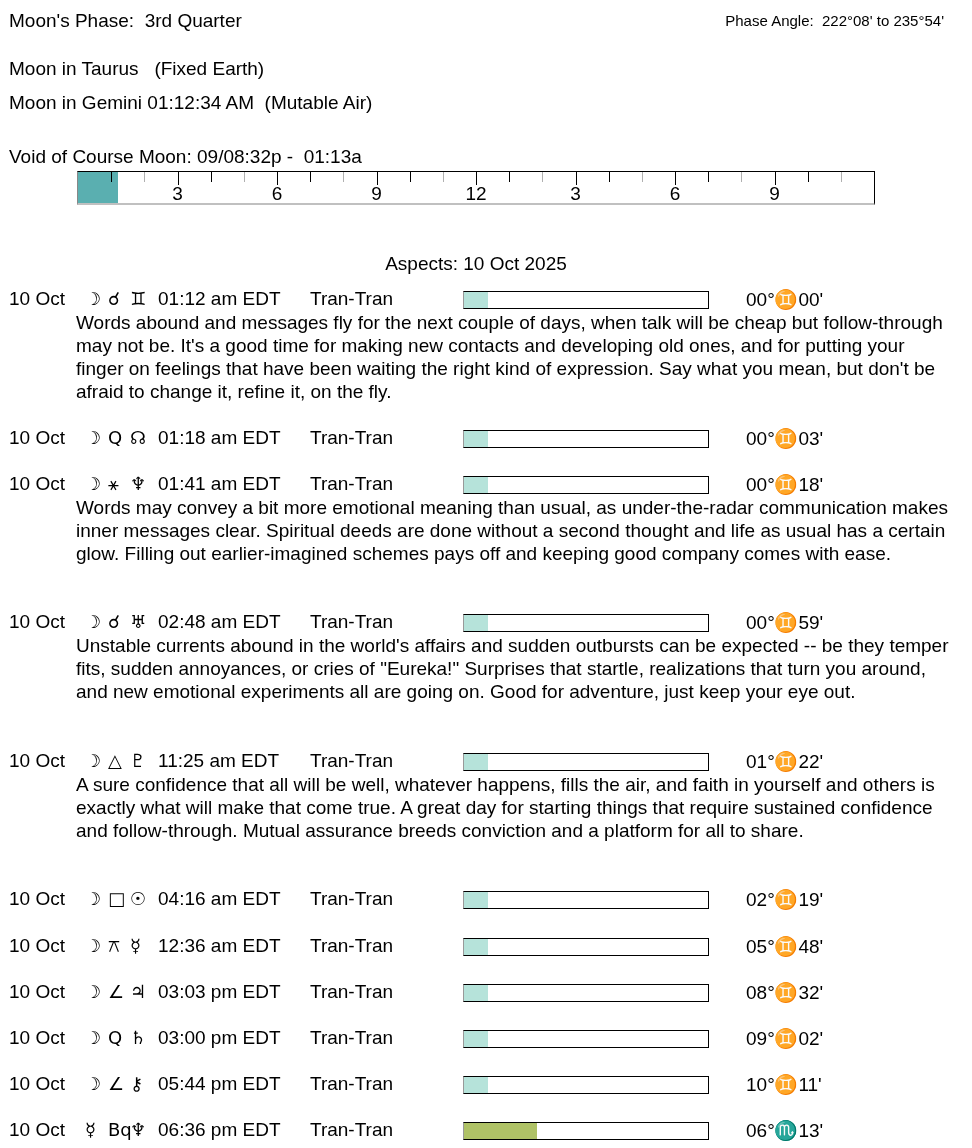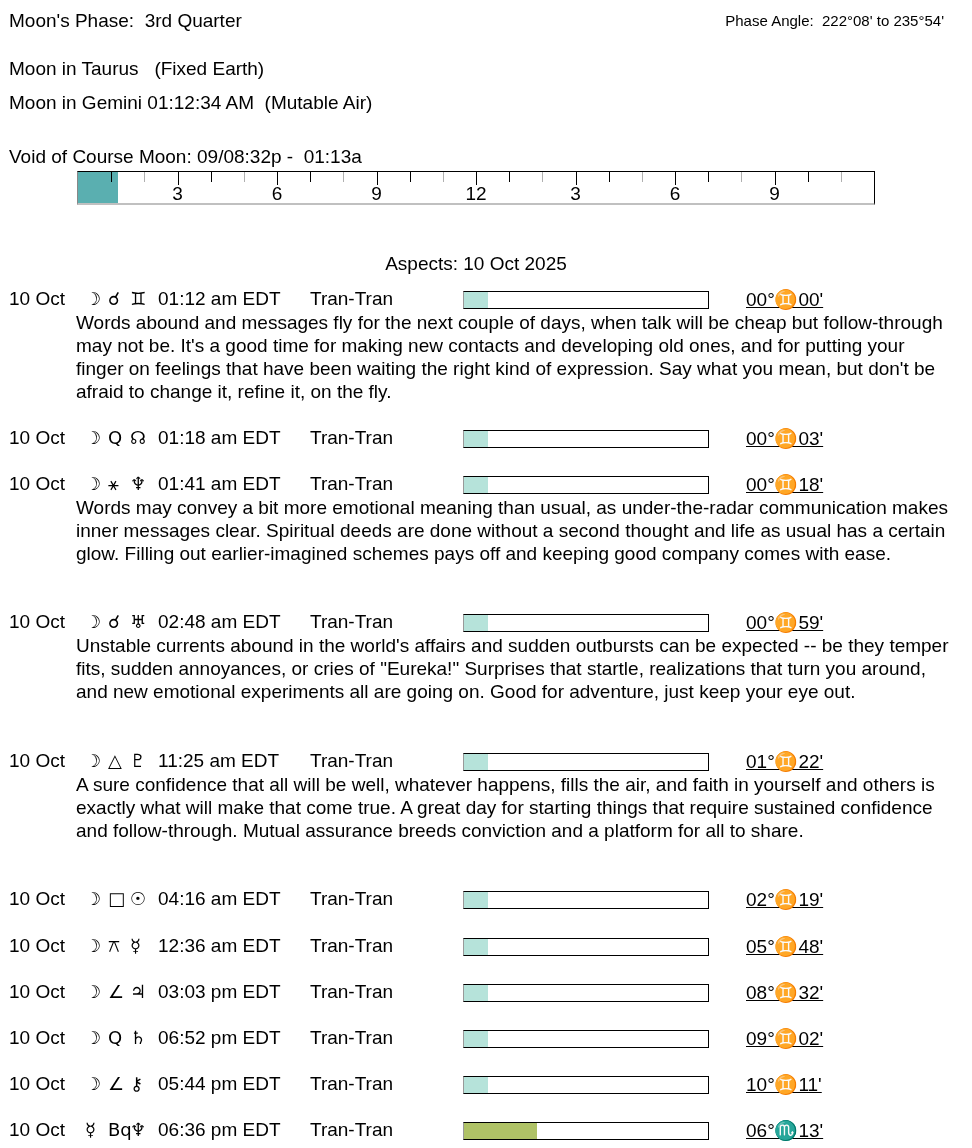--- a/index.html
+++ b/index.html
@@ -34,21 +34,21 @@
   .a-g3 { left: 130px; }
   .a-time { position: absolute; left: 158px; top: 0; }
   .a-type { position: absolute; left: 310px; top: 0; }
   .a-orb {
     position: absolute; left: 463px; top: 3px; width: 246px; height: 18px;
     border-top: 1px solid #000; border-right: 1px solid #000;
     border-bottom: 1px solid #000; border-left: 1px solid #999;
     box-sizing: border-box; background: #fff;
   }
   .a-orb-fill { position: absolute; left: 0; top: 0; bottom: 0; }
-  .a-pos { position: absolute; left: 746px; top: 0; font-size: 19px; text-decoration: underline; }
+  .a-pos { position: absolute; left: 746px; top: 0; font-size: 19px; }
   .a-desc { margin-left: 76px; width: 880px; font-size: 19px; line-height: 23px; }
 </style>
 </head>
 <body>
 
 <div class="line" style="top:10px">Moon's Phase:  3rd Quarter</div>
 <div id="phase-angle">Phase Angle:  222°08' to 235°54'</div>
 <div class="line" style="top:58px">Moon in Taurus   (Fixed Earth)</div>
 <div class="line" style="top:92px">Moon in Gemini 01:12:34 AM  (Mutable Air)</div>
 <div class="line" style="top:146px">Void of Course Moon: 09/08:32p -  01:13a</div>
@@ -112,21 +112,21 @@
     <div class="aspect" style="top: 888px;">
       <div class="row"><span class="a-date">10 Oct</span><span class="a-glyph a-g1">☽</span><span class="a-glyph a-g2">□</span><span class="a-glyph a-g3">☉</span><span class="a-time">04:16 am EDT</span><span class="a-type">Tran-Tran</span><span class="a-orb"><span class="a-orb-fill" style="width: 24.4px; background: rgb(182, 227, 218);"></span></span><span class="a-pos">02°♊19'</span></div>
     </div>
     <div class="aspect" style="top: 935px;">
       <div class="row"><span class="a-date">10 Oct</span><span class="a-glyph a-g1">☽</span><span class="a-glyph a-g2">⚻</span><span class="a-glyph a-g3">☿</span><span class="a-time">12:36 am EDT</span><span class="a-type">Tran-Tran</span><span class="a-orb"><span class="a-orb-fill" style="width: 24.4px; background: rgb(182, 227, 218);"></span></span><span class="a-pos">05°♊48'</span></div>
     </div>
     <div class="aspect" style="top: 981px;">
       <div class="row"><span class="a-date">10 Oct</span><span class="a-glyph a-g1">☽</span><span class="a-glyph a-g2">∠</span><span class="a-glyph a-g3">♃</span><span class="a-time">03:03 pm EDT</span><span class="a-type">Tran-Tran</span><span class="a-orb"><span class="a-orb-fill" style="width: 24.4px; background: rgb(182, 227, 218);"></span></span><span class="a-pos">08°♊32'</span></div>
     </div>
     <div class="aspect" style="top: 1027px;">
-      <div class="row"><span class="a-date">10 Oct</span><span class="a-glyph a-g1">☽</span><span class="a-glyph a-g2">Q</span><span class="a-glyph a-g3">♄</span><span class="a-time">06:52 pm EDT</span><span class="a-type">Tran-Tran</span><span class="a-orb"><span class="a-orb-fill" style="width: 24.4px; background: rgb(182, 227, 218);"></span></span><span class="a-pos">09°♊02'</span></div>
+      <div class="row"><span class="a-date">10 Oct</span><span class="a-glyph a-g1">☽</span><span class="a-glyph a-g2">Q</span><span class="a-glyph a-g3">♄</span><span class="a-time">03:00 pm EDT</span><span class="a-type">Tran-Tran</span><span class="a-orb"><span class="a-orb-fill" style="width: 24.4px; background: rgb(182, 227, 218);"></span></span><span class="a-pos">09°♊02'</span></div>
     </div>
     <div class="aspect" style="top: 1073px;">
       <div class="row"><span class="a-date">10 Oct</span><span class="a-glyph a-g1">☽</span><span class="a-glyph a-g2">∠</span><span class="a-glyph a-g3">⚷</span><span class="a-time">05:44 pm EDT</span><span class="a-type">Tran-Tran</span><span class="a-orb"><span class="a-orb-fill" style="width: 24.4px; background: rgb(182, 227, 218);"></span></span><span class="a-pos">10°♊11'</span></div>
     </div>
     <div class="aspect" style="top: 1119px;">
       <div class="row"><span class="a-date">10 Oct</span><span class="a-glyph a-g1">☿</span><span class="a-glyph a-g2">Bq</span><span class="a-glyph a-g3">♆</span><span class="a-time">06:36 pm EDT</span><span class="a-type">Tran-Tran</span><span class="a-orb"><span class="a-orb-fill" style="width: 73.2px; background: rgb(175, 194, 102);"></span></span><span class="a-pos">06°♏13'</span></div>
     </div>
   </div>
 
 </body></html>

